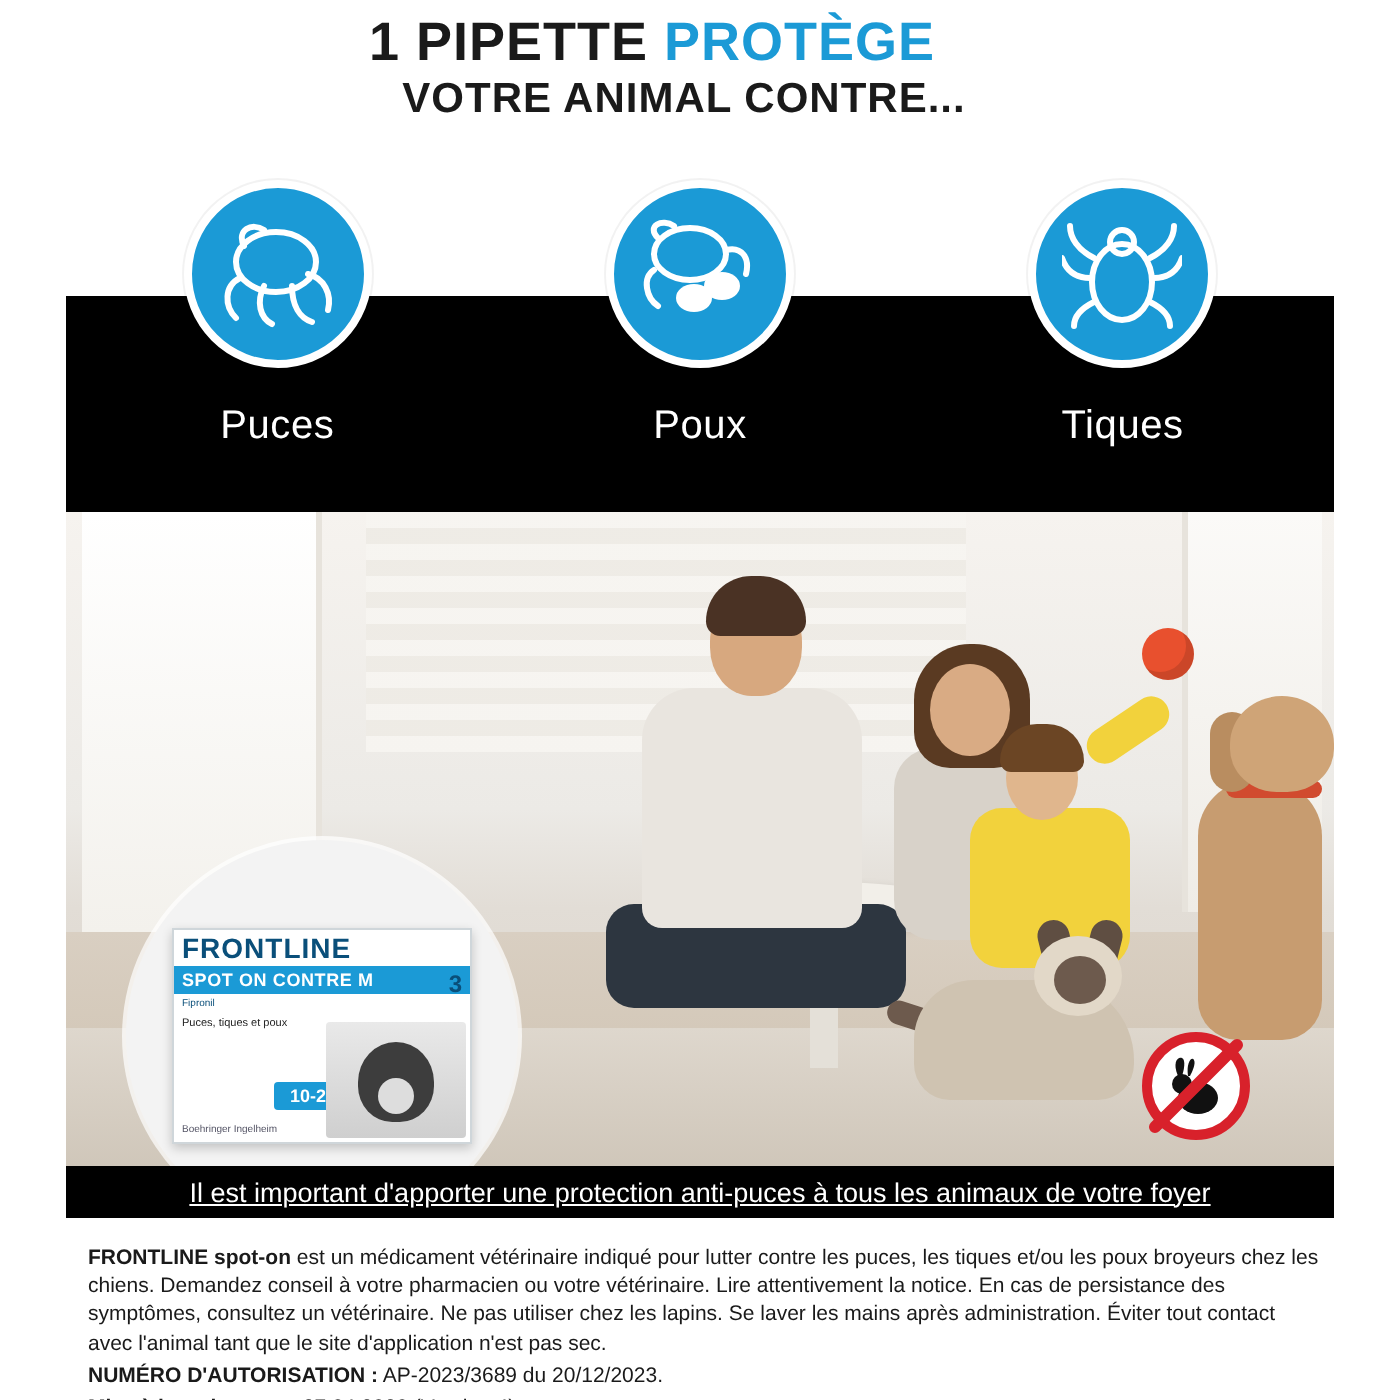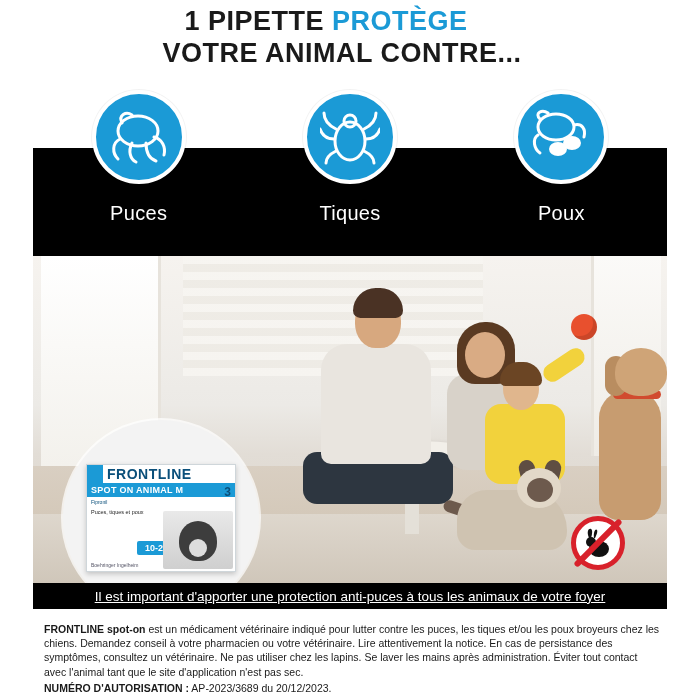--- a/index.html
+++ b/index.html
@@ -16,21 +16,21 @@
     text-align: center;
     padding-top: 6px;
   }
   .headline-line {
     font-weight: bold;
     color: #1a1a1a;
     letter-spacing: 0.5px;
     line-height: 1.18;
   }
   .hl1 { font-size: 27px; }
-  .hl2 { font-size: 27px; padding-left: 32px; }
+  .hl2 { font-size: 21px; padding-left: 32px; }
   .accent { color: #1b9ad6; }
 
   
   .band {
     position: absolute;
     top: 148px; left: 33px;
     width: 634px; height: 108px;
     background: #000;
   }
   .icon-row {
@@ -166,21 +166,21 @@
     border: 1px solid #cfd6da;
     position: relative;
     box-shadow: 0 2px 5px rgba(0,0,0,.2);
     overflow: hidden;
   }
   .pack-top { height: 18px; background: #1b9ad6; display:flex; align-items:center; }
   .pack-brand {
     font-size: 14px; font-weight: bold; color: #0a4f7a;
     letter-spacing: .5px; padding-left: 4px;
     background: #fff; width: 100%; height: 100%;
-    display: flex; align-items: center; margin-left: 16px;
+    display: flex; align-items: center;
   }
   .pack-sub {
     font-size: 9px; font-weight: bold; color: #ffffff;
     background: #1b9ad6; padding: 2px 4px; letter-spacing: .3px;
   }
   .pack-tiny { font-size: 5px; color: #0a4f7a; padding: 2px 4px; }
   .pack-bullets { font-size: 5.5px; color:#222; padding: 1px 4px; line-height: 1.5; }
   .pack-weight {
     position: absolute; left: 4px; bottom: 16px;
     background: #1b9ad6; color: #fff; font-size: 9px; font-weight: bold;
@@ -255,52 +255,52 @@
         <svg width="62" height="56" viewBox="0 0 62 56" aria-hidden="true">
           <ellipse cx="30" cy="22" rx="20" ry="15" fill="none" stroke="#ffffff" stroke-width="3"></ellipse>
           <path d="M14 14 C10 6 18 2 24 6" fill="none" stroke="#ffffff" stroke-width="3" stroke-linecap="round"></path>
           <path d="M12 30 C4 34 4 44 10 50" fill="none" stroke="#ffffff" stroke-width="3" stroke-linecap="round"></path>
           <path d="M24 34 C20 42 22 50 28 53" fill="none" stroke="#ffffff" stroke-width="3" stroke-linecap="round"></path>
           <path d="M38 34 C38 44 42 50 48 52" fill="none" stroke="#ffffff" stroke-width="3" stroke-linecap="round"></path>
           <path d="M46 28 C54 30 58 38 56 46" fill="none" stroke="#ffffff" stroke-width="3" stroke-linecap="round"></path>
         </svg>
       </div>
       <div class="icon-label">Puces</div>
+    </div>
+
+    <div class="icon-item">
+      <div class="circle">
+        <svg width="62" height="56" viewBox="0 0 62 56" aria-hidden="true">
+          <ellipse cx="26" cy="18" rx="18" ry="13" fill="none" stroke="#ffffff" stroke-width="3"></ellipse>
+          <ellipse cx="42" cy="34" rx="9" ry="7" fill="#ffffff"></ellipse>
+          <ellipse cx="28" cy="40" rx="9" ry="7" fill="#ffffff"></ellipse>
+          <path d="M10 10 C4 4 12 0 18 4" fill="none" stroke="#ffffff" stroke-width="3" stroke-linecap="round"></path>
+          <path d="M8 26 C2 30 4 40 10 44" fill="none" stroke="#ffffff" stroke-width="3" stroke-linecap="round"></path>
+          <path d="M44 16 C52 14 56 20 54 28" fill="none" stroke="#ffffff" stroke-width="3" stroke-linecap="round"></path>
+        </svg>
+      </div>
+      <div class="icon-label">Poux</div>
     </div>
 
     <div class="icon-item">
       <div class="circle">
         <svg width="60" height="56" viewBox="0 0 60 56" aria-hidden="true">
           <ellipse cx="30" cy="32" rx="15" ry="19" fill="none" stroke="#ffffff" stroke-width="3"></ellipse>
           <ellipse cx="30" cy="12" rx="6" ry="6" fill="none" stroke="#ffffff" stroke-width="3"></ellipse>
           <path d="M16 20 C8 16 4 10 4 4" fill="none" stroke="#ffffff" stroke-width="3" stroke-linecap="round"></path>
           <path d="M14 30 C6 30 2 26 0 20" fill="none" stroke="#ffffff" stroke-width="3" stroke-linecap="round"></path>
           <path d="M16 42 C8 46 6 50 6 54" fill="none" stroke="#ffffff" stroke-width="3" stroke-linecap="round"></path>
           <path d="M44 20 C52 16 56 10 56 4" fill="none" stroke="#ffffff" stroke-width="3" stroke-linecap="round"></path>
           <path d="M46 30 C54 30 58 26 60 20" fill="none" stroke="#ffffff" stroke-width="3" stroke-linecap="round"></path>
           <path d="M44 42 C52 46 54 50 54 54" fill="none" stroke="#ffffff" stroke-width="3" stroke-linecap="round"></path>
         </svg>
       </div>
       <div class="icon-label">Tiques</div>
     </div>
 
-    <div class="icon-item">
-      <div class="circle">
-        <svg width="62" height="56" viewBox="0 0 62 56" aria-hidden="true">
-          <ellipse cx="26" cy="18" rx="18" ry="13" fill="none" stroke="#ffffff" stroke-width="3"></ellipse>
-          <ellipse cx="42" cy="34" rx="9" ry="7" fill="#ffffff"></ellipse>
-          <ellipse cx="28" cy="40" rx="9" ry="7" fill="#ffffff"></ellipse>
-          <path d="M10 10 C4 4 12 0 18 4" fill="none" stroke="#ffffff" stroke-width="3" stroke-linecap="round"></path>
-          <path d="M8 26 C2 30 4 40 10 44" fill="none" stroke="#ffffff" stroke-width="3" stroke-linecap="round"></path>
-          <path d="M44 16 C52 14 56 20 54 28" fill="none" stroke="#ffffff" stroke-width="3" stroke-linecap="round"></path>
-        </svg>
-      </div>
-      <div class="icon-label">Poux</div>
-    </div>
-
   </div>
 
   <div class="photo">
     <div class="room-wall"></div>
     <div class="blind"></div>
     <div class="window-l"></div>
     <div class="window-r"></div>
     <div class="floor"></div>
     <div class="rug"></div>
 
@@ -353,21 +353,21 @@
         <path d="M13 12 C12 5 15 2 16 4 C17 6 15 10 14 12 Z" fill="#111"></path>
       </svg>
       <div class="slash"></div>
     </div>
 
     <div class="pack-circle">
       <div class="pack">
         <div class="pack-top">
           <div class="pack-brand">FRONTLINE</div>
         </div>
-        <div class="pack-sub">SPOT ON ANIMAL M</div>
+        <div class="pack-sub">SPOT ON CONTRE M</div>
         <div class="pack-tiny">Fipronil</div>
         <div class="pack-bullets">Puces, tiques
 et poux</div>
         <div class="pack-count">3</div>
         <div class="pack-weight">10-20 kg</div>
         <div class="pack-logo">Boehringer
 Ingelheim</div>
         <div class="pack-dogphoto">
           <div class="pd-head"></div>
           <div class="pd-snout"></div>

